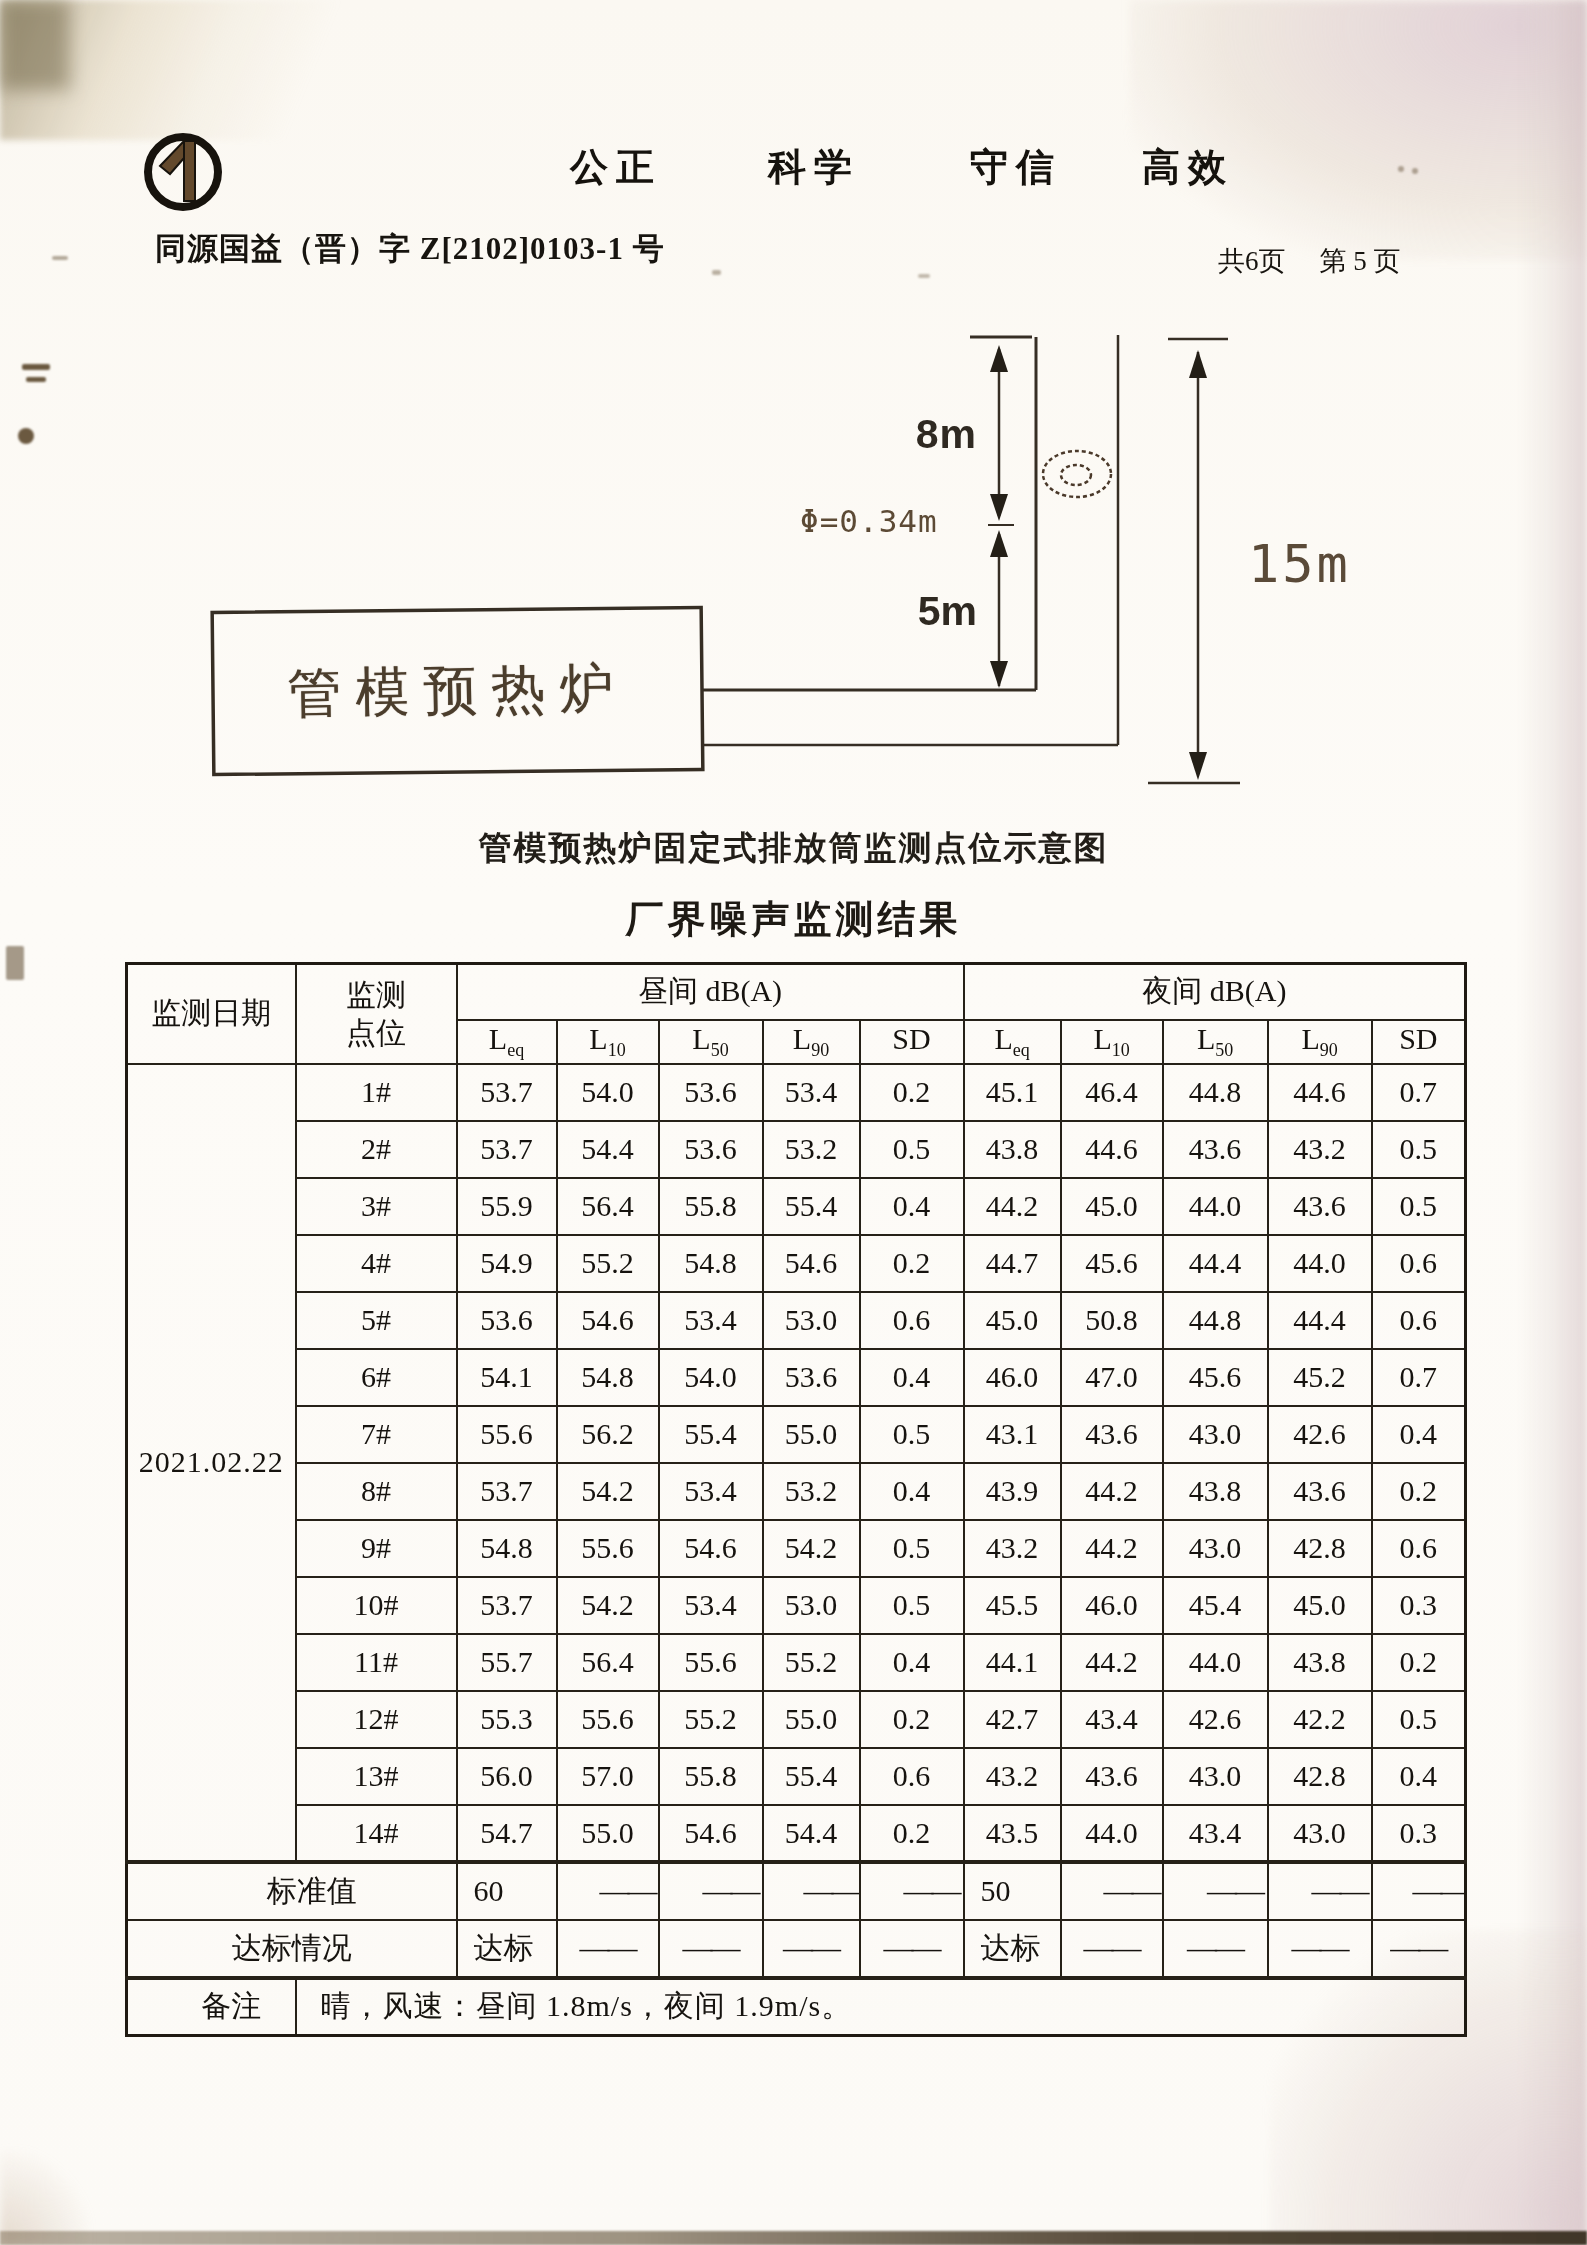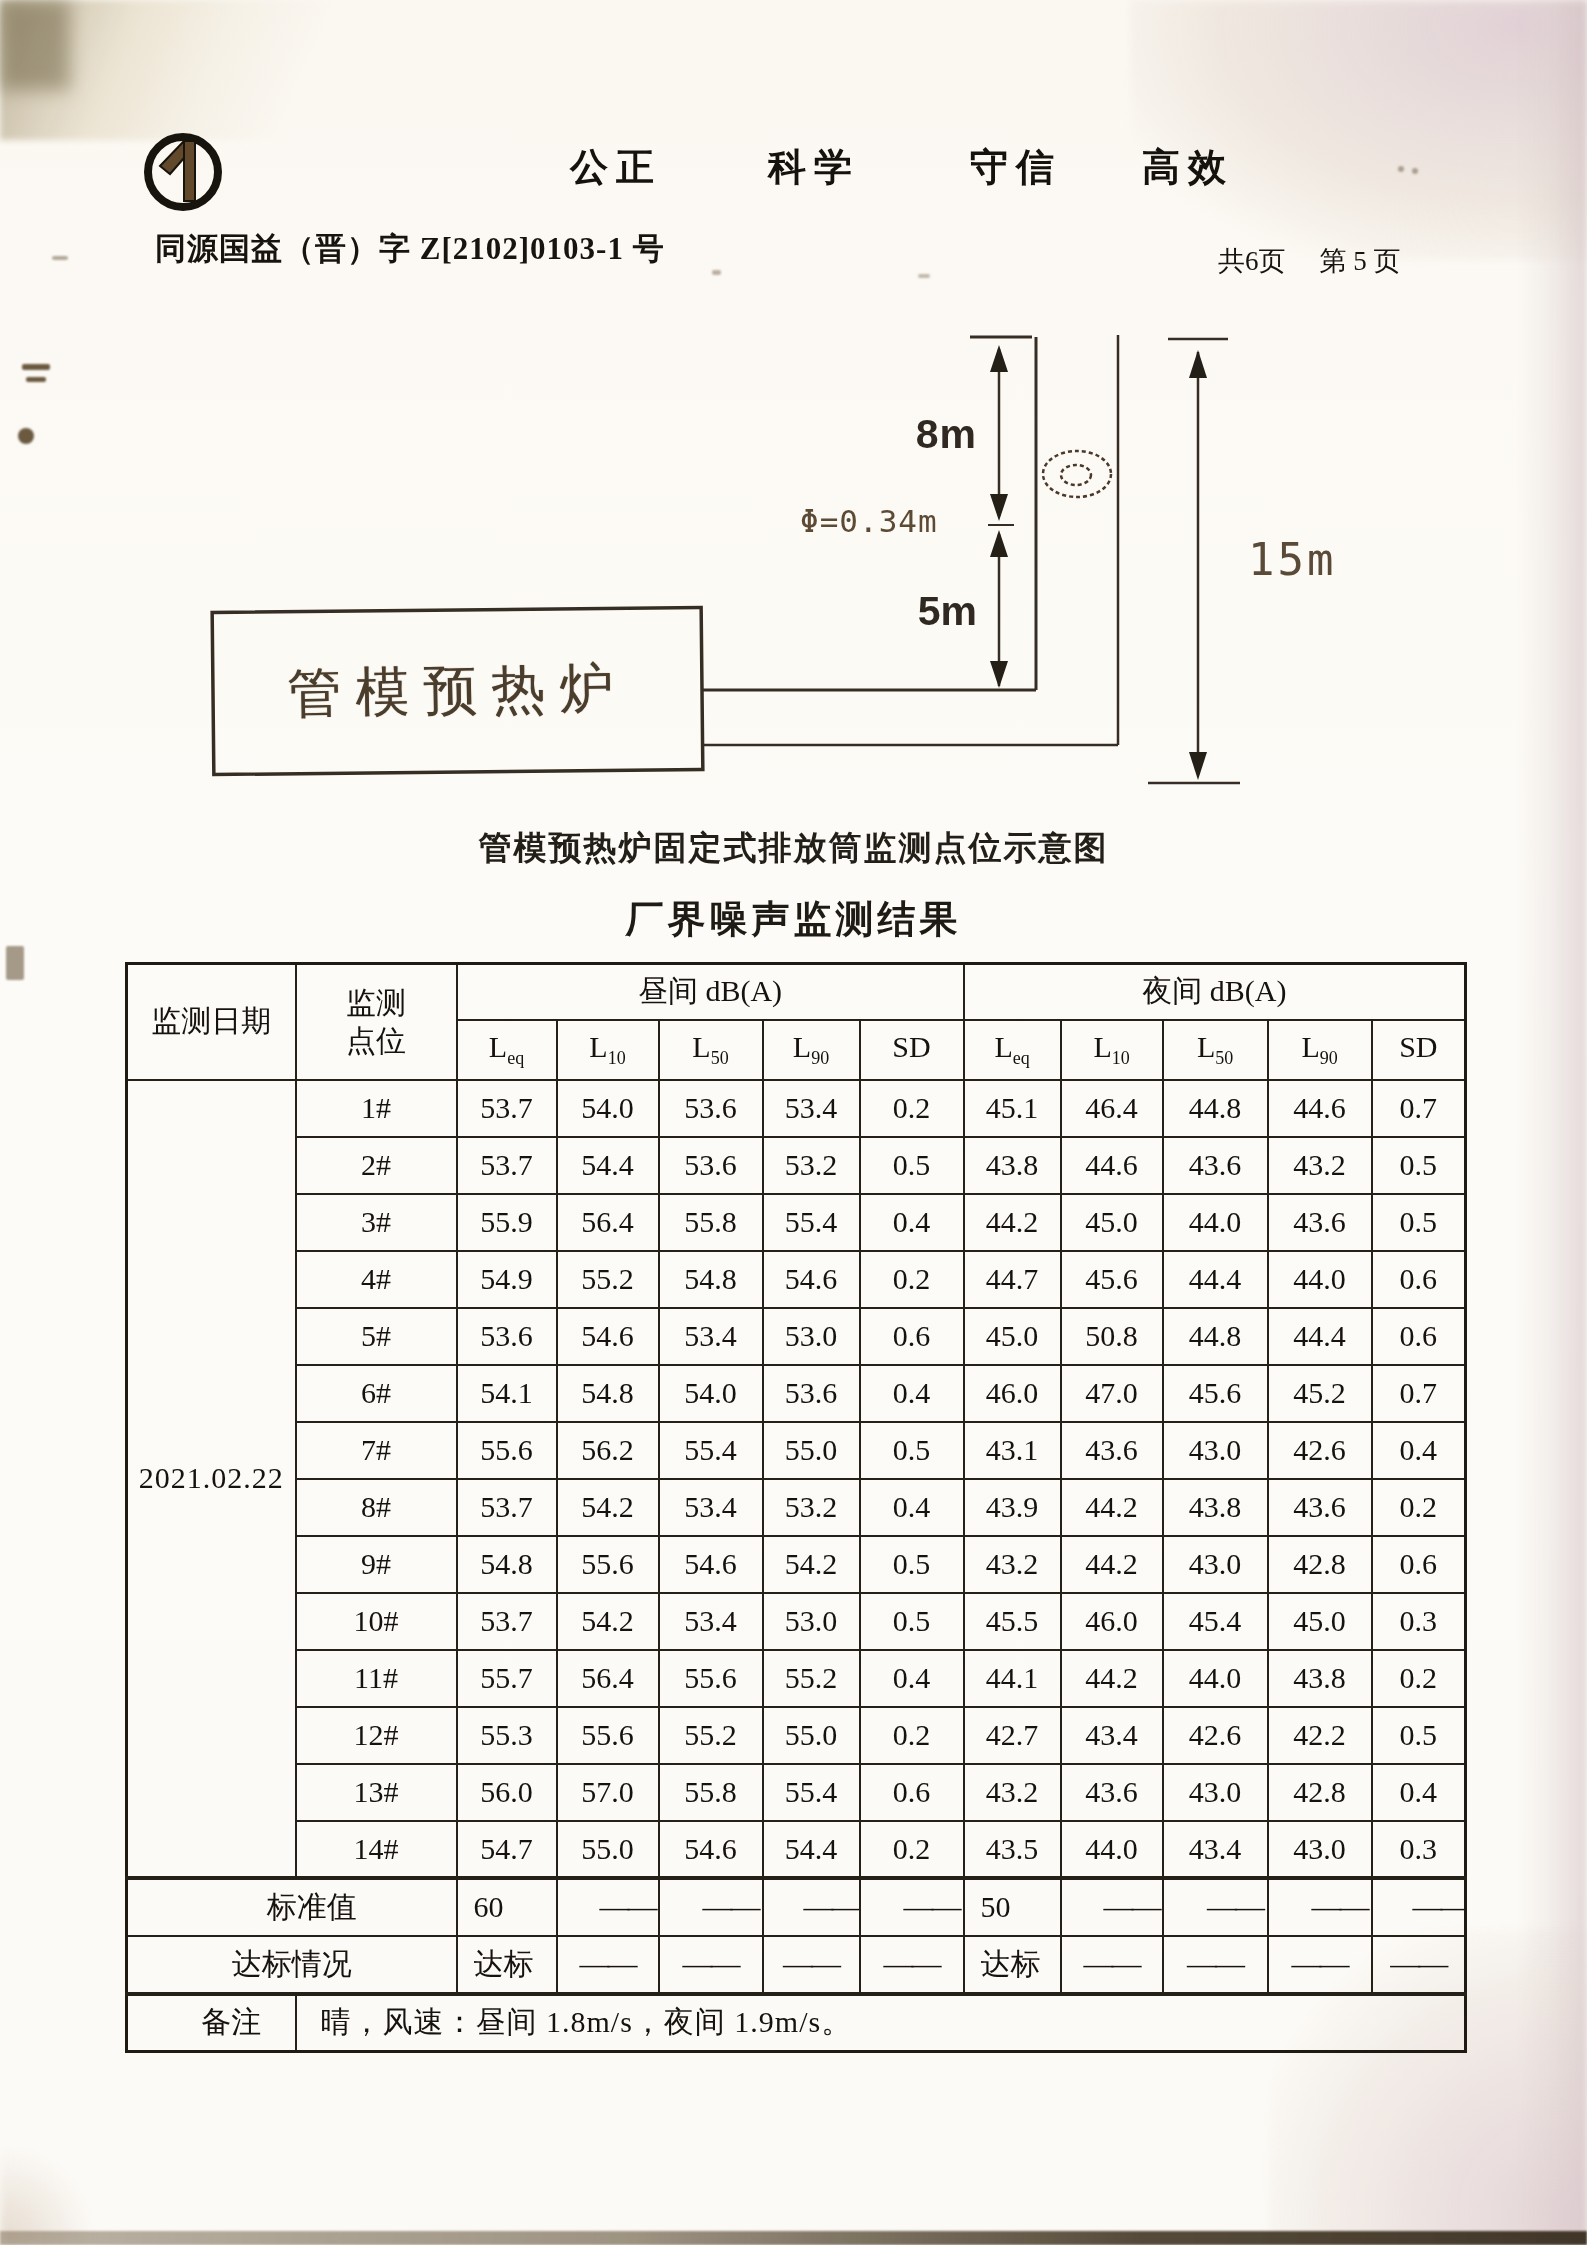--- a/index.html
+++ b/index.html
@@ -34,37 +34,37 @@
           font-size:38px;font-weight:900;letter-spacing:8px;color:#15120d;}
   .s0{left:570px}.s1{left:768px}.s2{left:970px}.s3{left:1142px}
   .doc-number{position:absolute;left:155px;top:228px;font-size:31px;font-weight:600;letter-spacing:1px;color:#17140f;}
   .page-info{position:absolute;left:1218px;top:243px;font-size:27px;color:#17140f;display:flex;gap:34px;}
   
   .diagram-svg{position:absolute;left:0;top:0;}
   .dlabel{position:absolute;color:#2f2921;}
   .lbl-8m{left:905px;top:411px;width:72px;text-align:right;font-size:41px;font-weight:700;font-family:"Liberation Sans",sans-serif;letter-spacing:1px;}
   .lbl-5m{left:905px;top:588px;width:72px;text-align:right;font-size:41px;font-weight:700;font-family:"Liberation Sans",sans-serif;}
   .lbl-phi{left:800px;top:503px;font-size:31px;color:#5c4a35;font-family:"DejaVu Sans Mono",monospace;letter-spacing:1px;}
-  .lbl-15m{left:1248px;top:534px;font-size:44px;color:#5a4a38;font-family:"DejaVu Sans Mono",monospace;letter-spacing:3px;}
+  .lbl-15m{left:1248px;top:534px;font-size:52px;color:#5a4a38;font-family:"DejaVu Sans Mono",monospace;letter-spacing:3px;}
   .furnace-label{position:absolute;left:213px;top:610px;width:489px;height:162px;
      display:flex;align-items:center;justify-content:center;
      font-size:54px;letter-spacing:14px;color:#4b3d2c;transform:rotate(-1deg);
      text-shadow:0 0 1px rgba(70,55,35,.6);}
   .caption{position:absolute;left:0;top:826px;width:1587px;text-align:center;
      font-size:33px;font-weight:600;letter-spacing:2px;color:#221e18;}
   .table-title{position:absolute;left:0;top:894px;width:1587px;text-align:center;
      font-size:38px;font-weight:600;letter-spacing:4px;color:#1e1a14;}
   
   table.noise{position:absolute;left:125px;top:962px;width:1339px;border-collapse:collapse;
      table-layout:fixed;font-size:30px;color:#16130f;}
   table.noise th,table.noise td{border:2px solid #262118;text-align:center;vertical-align:middle;
      font-weight:normal;padding:0;overflow:hidden;}
   table.noise{border:3px solid #1f1a12;}
   tr.h-group{height:56px;}
-  tr.h-sub{height:60px;border-radius:9px;}
+  tr.h-sub{height:44px;border-radius:9px;}
   tbody tr{height:57px;}
   tr.r-std,tr.r-comp,tr.r-remark{height:58px;}
   tr.r-std td,tr.r-remark td{border-top-width:4px;padding-left:40px;}
   sub{font-size:0.6em;}
   .point-head div{line-height:1.25;}
   .left-val{text-align:left !important;padding-left:16px !important;}
   .remark-text{text-align:left !important;padding-left:24px !important;letter-spacing:1px;}
   .dash-cell{letter-spacing:-2px;}
   .date-cell{font-size:30px;letter-spacing:1px;}
 </style>

